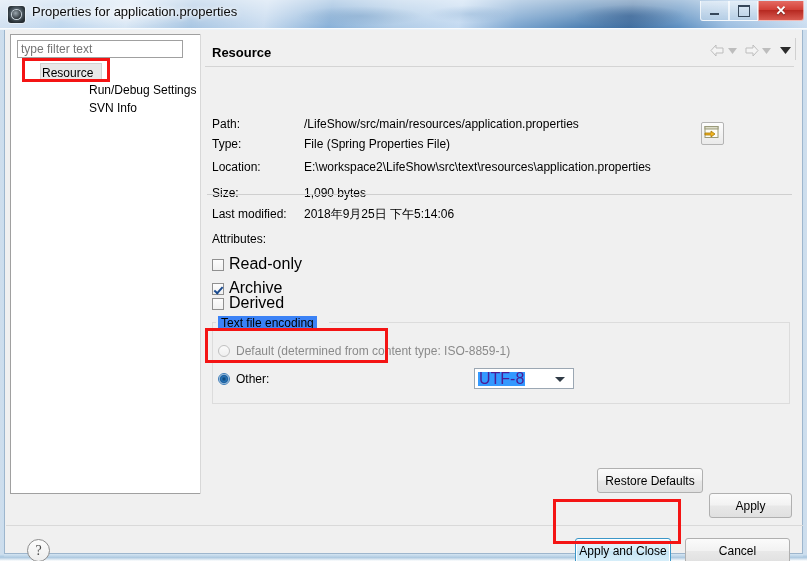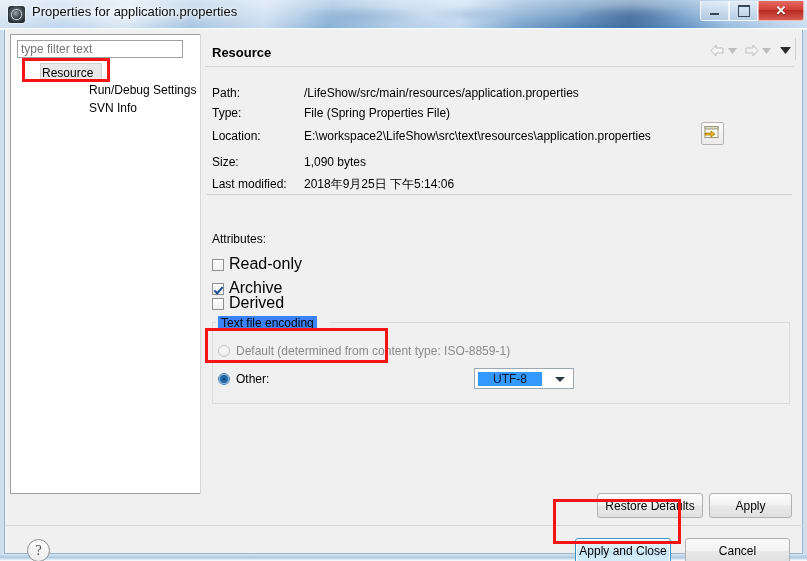--- a/index.html
+++ b/index.html
@@ -225,21 +225,21 @@
   }
 
   
   .field-row {
     position: absolute;
     left: 11px;
     font-size: 12px;
     color: #000;
     white-space: nowrap;
   }
-  .field-label { display: inline-block; width: 92px; }
+  .field-label { display: inline-block; width: 92px; margin-top: 31px; }
 
   .loc-btn {
     position: absolute;
     left: 500px; top: 88px;
     width: 23px; height: 23px;
     border: 1px solid #b4b4b4;
     border-radius: 2px;
     background: linear-gradient(to bottom, #fdfdfd, #eaeaea);
     box-sizing: border-box;
   }
@@ -349,23 +349,23 @@
     left: 273px; top: 334px;
     width: 100px; height: 21px;
     border: 1px solid #9ba7b3;
     background: #ffffff;
     box-sizing: border-box;
   }
   .combo-value {
     position: absolute;
     left: 3px; top: 3px;
     background: #3399ff;
-    color: #0f172a;
-    font-size: 12px;
-    padding: 0 15px;
+    color: #4c1d95;
+    font-size: 16px;
+    padding: 0 1px;
     line-height: 14px;
   }
   .combo-arrow {
     position: absolute;
     right: 8px; top: 8px;
     width: 0; height: 0;
     border-left: 5px solid transparent;
     border-right: 5px solid transparent;
     border-top: 5px solid #2f3a45;
   }
@@ -376,21 +376,21 @@
     border: 1px solid #b0b0b0;
     border-radius: 3px;
     background: linear-gradient(to bottom, #fbfbfb 0%, #f2f2f2 48%, #e8e8e8 52%, #e0e0e0 100%);
     font-family: "Liberation Sans", sans-serif;
     font-size: 12px;
     color: #000;
     box-sizing: border-box;
     display: flex; align-items: center; justify-content: center;
     cursor: default;
   }
-  .btn-restore { left: 396px; top: 459px; width: 106px; height: 25px; }
+  .btn-restore { left: 396px; top: 434px; width: 106px; height: 25px; }
   .btn-apply   { left: 508px; top: 459px; width: 83px;  height: 25px; }
 
   
   .bottom-sep {
     position: absolute;
     left: 1px; top: 495px;
     width: 797px; height: 1px;
     background: #d9d9d9;
   }
   .help-btn {

